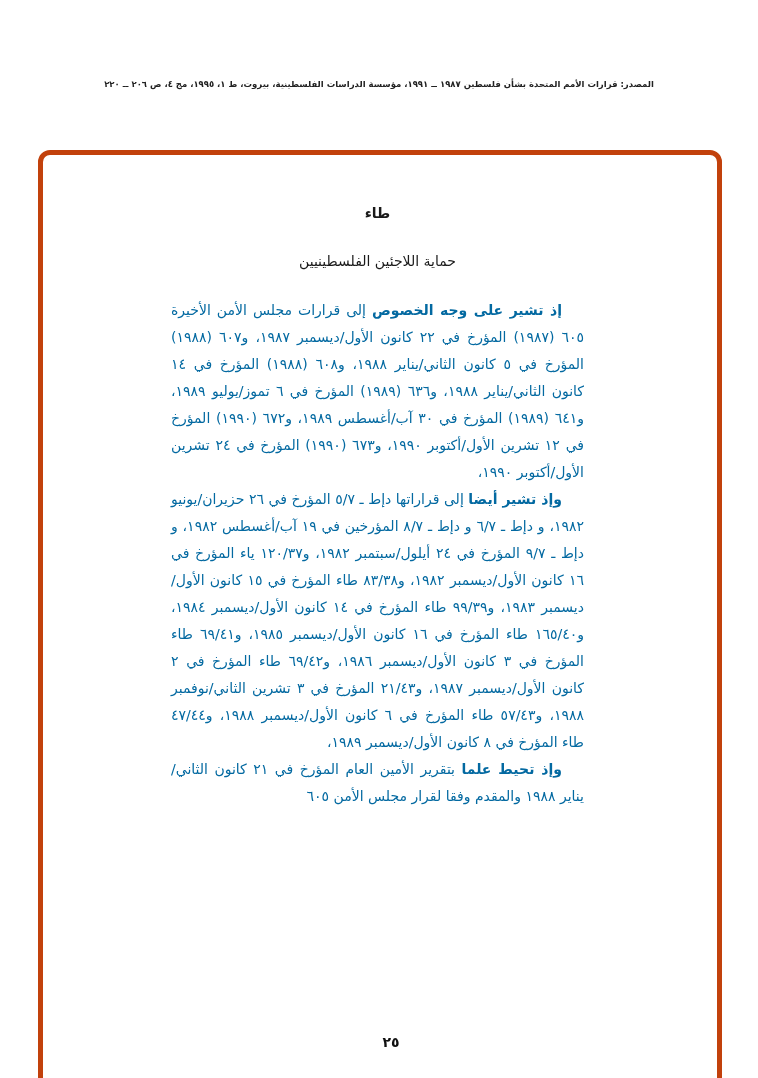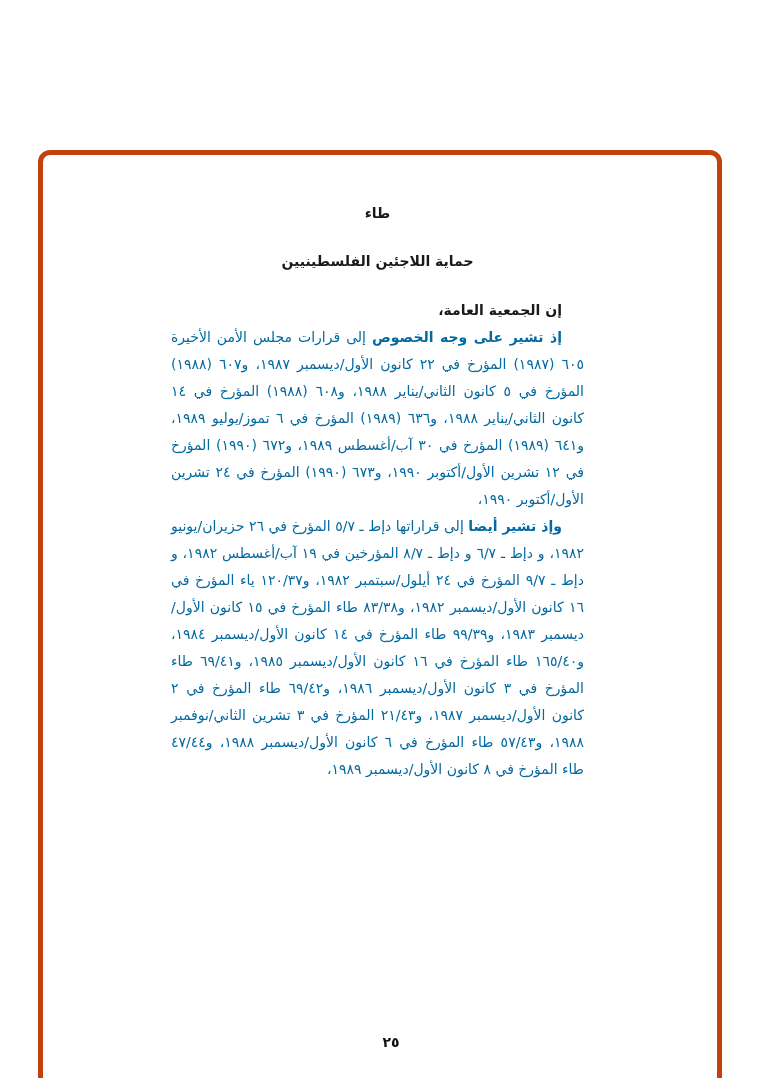--- a/index.html
+++ b/index.html
@@ -48,21 +48,21 @@
     width: 100%;
   }
   .section-letter {
     text-align: center;
     font-weight: bold;
     font-size: 14px;
     margin-bottom: 32px;
   }
   .doc-title {
     text-align: center;
-    font-weight: bold;
+    font-weight: normal;
     font-size: 14px;
     margin-bottom: 28px;
   }
   .opening-line {
     font-weight: bold;
     font-size: 14px;
     line-height: 27px;
     text-indent: 22px;
   }
   .para {
@@ -82,28 +82,29 @@
     font-weight: bold;
     font-size: 14px;
     color: #101010;
     margin-left: 24px;
   }
 </style>
 </head>
 <body>
 
 <header class="page-header">
+  <div class="line2">المصدر: قرارات الأمم المتحدة بشأن فلسطين ١٩٨٧ ــ ١٩٩١، مؤسسة الدراسات الفلسطينية، بيروت، ط ١، ١٩٩٥، مج ٤، ص ٢٠٦ ــ ٢٢٠</div>
 </header>
 
 <section class="green-box">
   <div class="doc-content">
     <div class="section-letter">طاء</div>
     <div class="doc-title">حماية اللاجئين الفلسطينيين</div>
-    <div class="opening-line">إن الجمعية العامة،</div>
 
     <p class="para"><span class="lead">إذ تشير على وجه الخصوص</span><span> إلى قرارات مجلس الأمن الأخيرة ٦٠٥ (١٩٨٧) المؤرخ في ٢٢ كانون الأول/ديسمبر ١٩٨٧، و٦٠٧ (١٩٨٨) المؤرخ في ٥ كانون الثاني/يناير ١٩٨٨، و٦٠٨ (١٩٨٨) المؤرخ في ١٤ كانون الثاني/يناير ١٩٨٨، و٦٣٦ (١٩٨٩) المؤرخ في ٦ تموز/يوليو ١٩٨٩، و٦٤١ (١٩٨٩) المؤرخ في ٣٠ آب/أغسطس ١٩٨٩، و٦٧٢ (١٩٩٠) المؤرخ في ١٢ تشرين الأول/أكتوبر ١٩٩٠، و٦٧٣ (١٩٩٠) المؤرخ في ٢٤ تشرين الأول/أكتوبر ١٩٩٠،</span></p>
 
     <p class="para"><span class="lead">وإذ تشير أيضا</span><span> إلى قراراتها دإط ـ ٥/٧ المؤرخ في ٢٦ حزيران/يونيو ١٩٨٢، و دإط ـ ٦/٧ و دإط ـ ٨/٧ المؤرخين في ١٩ آب/أغسطس ١٩٨٢، و دإط ـ ٩/٧ المؤرخ في ٢٤ أيلول/سبتمبر ١٩٨٢، و١٢٠/٣٧ ياء المؤرخ في ١٦ كانون الأول/ديسمبر ١٩٨٢، و٨٣/٣٨ طاء المؤرخ في ١٥ كانون الأول/ديسمبر ١٩٨٣، و٩٩/٣٩ طاء المؤرخ في ١٤ كانون الأول/ديسمبر ١٩٨٤، و١٦٥/٤٠ طاء المؤرخ في ١٦ كانون الأول/ديسمبر ١٩٨٥، و٦٩/٤١ طاء المؤرخ في ٣ كانون الأول/ديسمبر ١٩٨٦، و٦٩/٤٢ طاء المؤرخ في ٢ كانون الأول/ديسمبر ١٩٨٧، و٢١/٤٣ المؤرخ في ٣ تشرين الثاني/نوفمبر ١٩٨٨، و٥٧/٤٣ طاء المؤرخ في ٦ كانون الأول/ديسمبر ١٩٨٨، و٤٧/٤٤ طاء المؤرخ في ٨ كانون الأول/ديسمبر ١٩٨٩،</span></p>
 
+    <p class="para"><span class="lead">وإذ تحيط علما</span><span> بتقرير الأمين العام المؤرخ في ٢١ كانون الثاني/يناير ١٩٨٨ والمقدم وفقا لقرار مجلس الأمن ٦٠٥</span></p>
   </div>
 </section>
 
 <footer class="page-number">٢٥</footer>
 
 </body></html>

